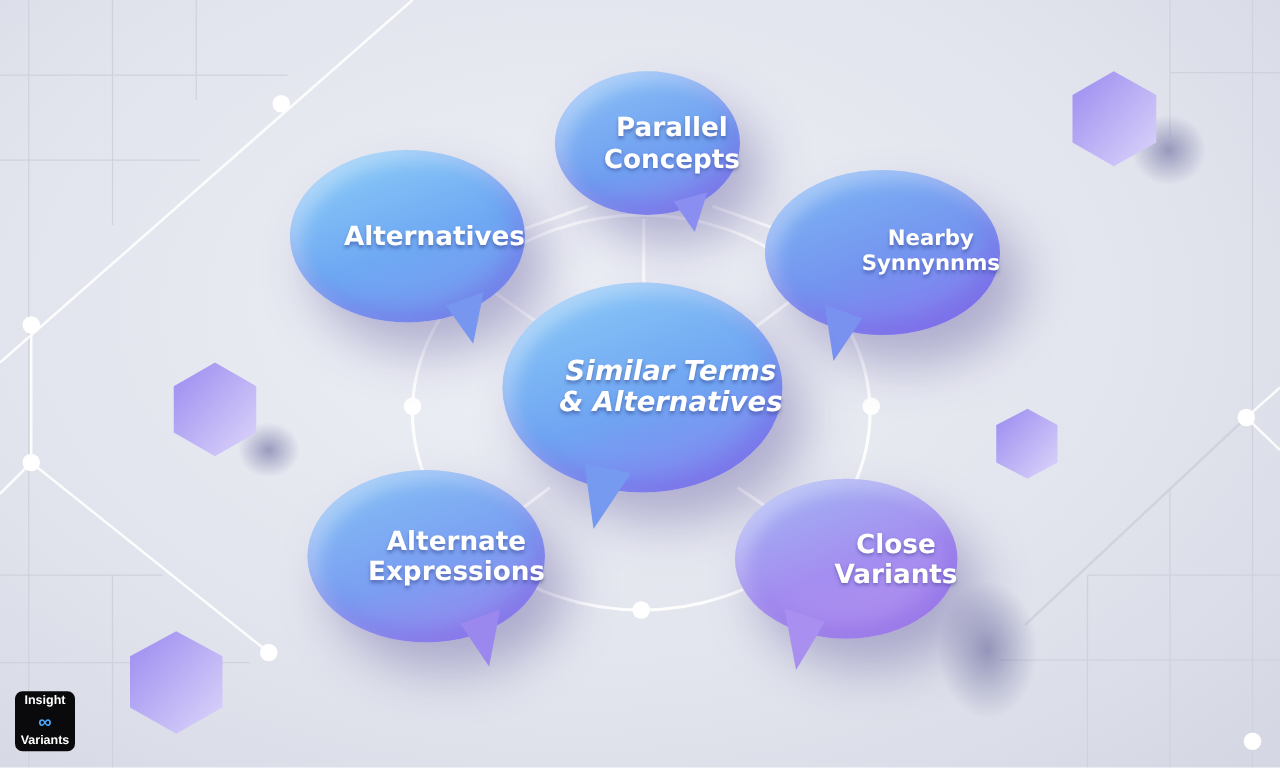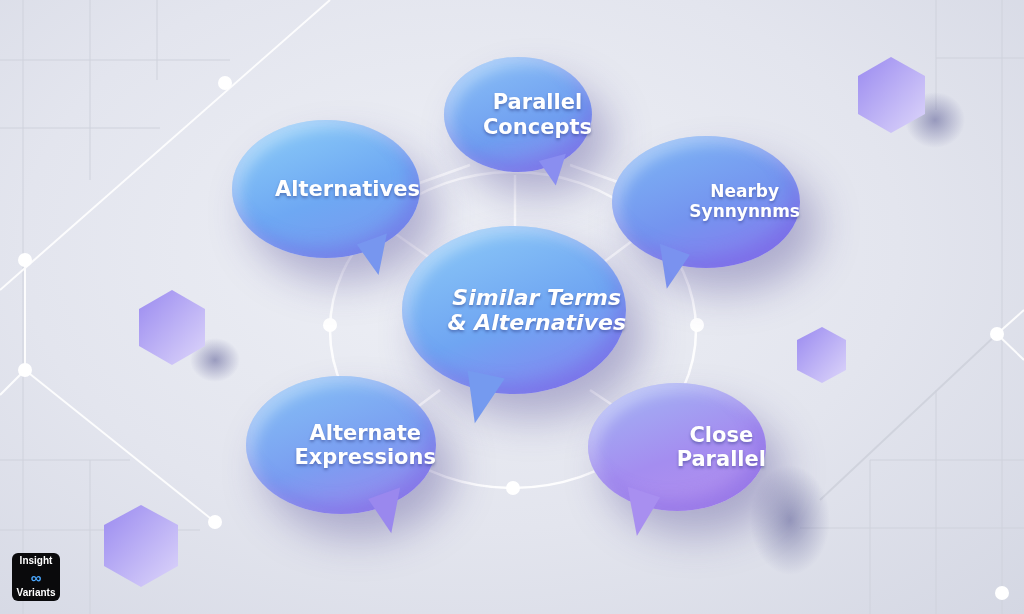--- a/index.html
+++ b/index.html
@@ -145,21 +145,21 @@
     <div class="body" style="background:linear-gradient(160deg,#86c4f6 0%,#7a9ef1 55%,#a184ee 100%);"></div>
     <div class="tail" style="left:128px;top:116px;border-left:10px solid transparent;border-right:24px solid transparent;border-top:40px solid #9a88ee;transform:rotate(-20deg);"></div>
     <span class="label">Alternate
 Expressions</span>
   </div>
 
   <div class="bubble" style="left:588px;top:383px;width:178px;height:128px;font-size:21px;">
     <div class="body" style="background:linear-gradient(160deg,#a2b8f4 0%,#a48df0 55%,#b690ee 100%);"></div>
     <div class="tail" style="left:32px;top:108px;border-left:24px solid transparent;border-right:10px solid transparent;border-top:44px solid #a88ff0;transform:rotate(18deg);"></div>
     <span class="label">Close
-Parallel</span>
+Variants</span>
   </div>
 
   <div class="logo">
     <span>Insight</span>
     <span class="inf">∞</span>
     <span>Variants</span>
   </div>
 </div>
 
 </body></html>

